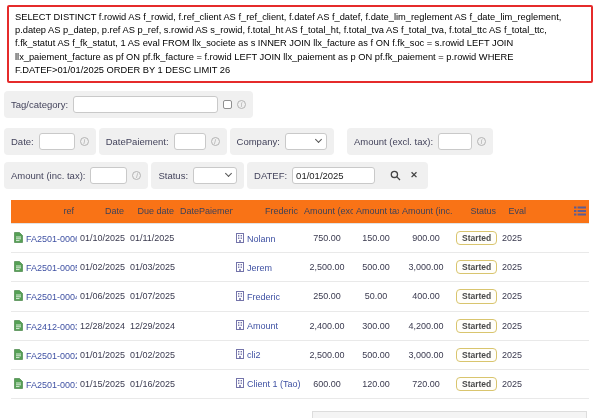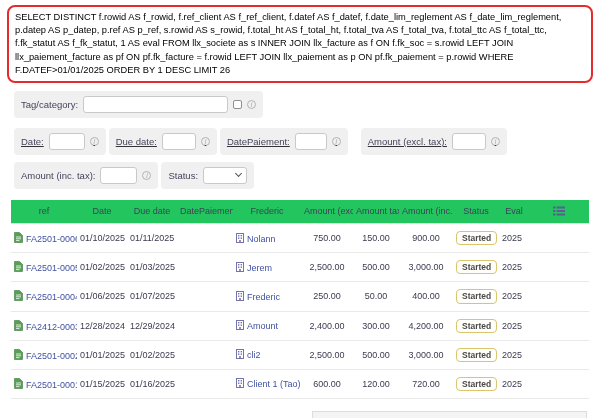--- a/index.html
+++ b/index.html
@@ -1,48 +1,48 @@
 <!DOCTYPE html>
 <html><head>
 <meta charset="utf-8">
 <style>
   * { box-sizing: border-box; margin: 0; padding: 0; }
   html,body { background:#fff; }
   body { width:600px; height:418px; font-family:"Liberation Sans","DejaVu Sans",sans-serif; color:#333; overflow:hidden; }
   .page { width:600px; height:418px; position:relative; }
 
   
-  .sql-box { margin:5px 7px 0 7px; border:2px solid #e52b2b; border-radius:8px;
+  .sql-box { margin:5px 7px 0 7px; border:2px solid #e52b2b; border-radius:2px;
     padding:4px 6px; font-size:9.3px; line-height:1.42; color:#000; word-wrap:break-word; }
 
   
-  .frow { display:flex; gap:3px; margin-left:14px; align-items:flex-start; }
+  .frow { display:flex; gap:3px; margin-left:4px; align-items:flex-start; }
   .tagbar { margin-top:8px; }
-  .r2 { margin-top:10px;text-decoration:underline; }
+  .r2 { margin-top:10px; }
   .r3 { margin-top:7px; }
   .fgroup { display:inline-flex; align-items:center; background:#f0f0f0; border-radius:4px;
     padding:5px 7px; gap:5px; height:27px; }
   .flabel { font-size:9.5px; color:#44445c; white-space:nowrap; }
   .finput { border:1px solid #c9c9c9; border-radius:3px; height:17px; background:#fff;
     font-family:inherit; font-size:9.5px; color:#222; padding:0 3px; outline:none; }
   .info { display:inline-block; width:9px; height:9px; border:1px solid #b3b3b3; border-radius:50%;
     color:#a6a6a6; font-size:6.5px; line-height:8px; text-align:center; font-style:italic; flex:none; }
   .cb { display:inline-block; width:9px; height:9px; border:1px solid #8f8f8f; border-radius:2px; background:#fff; flex:none; }
   .selectbox { display:inline-flex; align-items:center; justify-content:flex-end; background:#fff;
     border:1px solid #c9c9c9; border-radius:3px; height:17px; padding:0 5px; }
   .chev { width:5px; height:5px; border-right:1.4px solid #555; border-bottom:1.4px solid #555;
     transform:rotate(45deg); margin-top:-3px; }
   .sbtn { display:inline-flex; align-items:center; justify-content:center; width:14px; height:16px;
     background:none; border:none; cursor:pointer; }
   .xglyph { font-size:9px; font-weight:bold; color:#444; line-height:1; }
   .gap-l { margin-left:10px; }
 
   
   table.list { border-collapse:collapse; table-layout:fixed; width:578px; margin:11px 0 0 11px; font-size:9px; }
-  table.list th { background:#22c55e; color:#3e4259; font-weight:normal; text-align:center;
+  table.list th { background:#f97316; color:#3e4259; font-weight:normal; text-align:right;
     padding:6px 3px; border-bottom:1px solid #e2e2e2; white-space:nowrap; overflow:hidden; }
   table.list td { padding:7px 3px; border-bottom:1px solid #e9e9e9; color:#3a3a4f;
     white-space:nowrap; overflow:hidden; }
   th.num, td.num { text-align:center; }
   td.c-ref, th.c-ref { padding-left:5px; }
   a.lnk { color:#3f51a3; text-decoration:none; }
   .icn { display:inline-block; vertical-align:-1px; margin-right:3px; flex:none; }
   .badge { display:inline-block; border:1.5px solid #d9c56e; border-radius:4px; background:#fffefa;
     color:#4a4a4a; font-weight:bold; font-size:8.5px; padding:1px 5px; line-height:1.2; }
   th.c-tools { text-align:right; padding-right:12px; }
@@ -69,47 +69,61 @@
     </div>
   </div>
 
   <div class="frow r2">
     <div class="fgroup">
       <span class="flabel">Date:</span>
       <input class="finput" style="width: 36px;">
       <span class="info">i</span>
     </div>
     <div class="fgroup">
-      <span class="flabel">Due date:</span>
-      <input class="finput" style="width: 34px;">
-      <span class="info">i</span>
-    </div>
-    <div class="fgroup">
       <span class="flabel">DatePaiement:</span>
       <input class="finput" style="width: 32px;">
       <span class="info">i</span>
+    </div>
+    <div class="fgroup">
+      <span class="flabel">Company:</span>
+      <span class="selectbox" style="width:42px">
+        <span class="chev"></span>
+      </span>
     </div>
     <div class="fgroup gap-l">
       <span class="flabel">Amount (excl. tax):</span>
       <input class="finput" style="width: 34px;">
       <span class="info">i</span>
     </div>
   </div>
 
   <div class="frow r3">
     <div class="fgroup">
       <span class="flabel">Amount (inc. tax):</span>
       <input class="finput" style="width: 37px;">
       <span class="info">i</span>
     </div>
     <div class="fgroup">
       <span class="flabel">Status:</span>
       <span class="selectbox" style="width:44px">
         <span class="chev"></span>
       </span>
+    </div>
+    <div class="fgroup">
+      <span class="flabel">DATEF:</span>
+      <input class="finput" style="width: 83px;" value="01/01/2025">
+      <button class="sbtn" style="margin-left:8px">
+        <svg width="11" height="11" viewBox="0 0 11 11">
+          <circle cx="4.4" cy="4.4" r="3.1" fill="none" stroke="#444" stroke-width="1.3"></circle>
+          <line x1="6.9" y1="6.9" x2="10" y2="10" stroke="#444" stroke-width="1.3"></line>
+        </svg>
+      </button>
+      <button class="sbtn">
+        <span class="xglyph">✕</span>
+      </button>
     </div>
   </div>
 
   <table class="list">
     <colgroup>
       <col style="width:66px">
         <col style="width:50px">
         <col style="width:50px">
         <col style="width:56px">
       <col style="width:68px">

